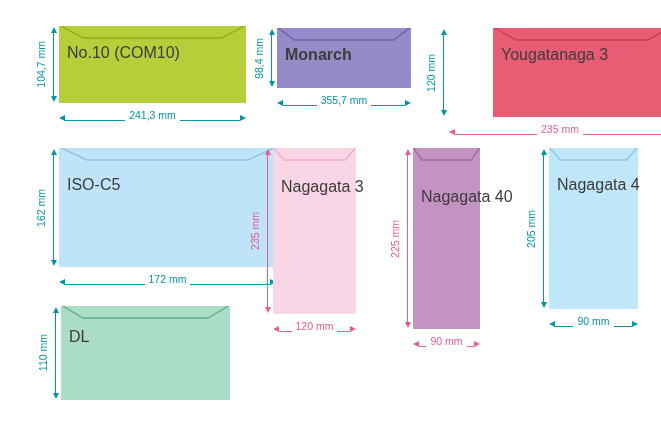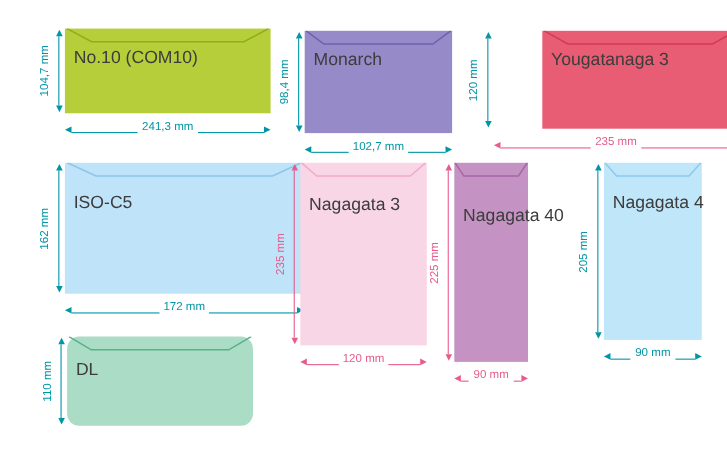--- a/index.html
+++ b/index.html
@@ -26,27 +26,27 @@
   
   .hdim { grid-column:2; grid-row:2; display:flex; align-items:flex-end; color:var(--hcol); padding-top:4px; }
   .ah { width:0; height:0; }
   .ah.left  { border-top:3.5px solid transparent; border-bottom:3.5px solid transparent; border-right:6px solid currentColor; }
   .ah.right { border-top:3.5px solid transparent; border-bottom:3.5px solid transparent; border-left:6px solid currentColor; }
   .hline { flex:1; height:1px; background:currentColor; }
   .hlabel { font-size:10.5px; padding:0 4px; white-space:nowrap; }
 
   
   #g-no10         { left:34px;  top:26px;  }  #g-no10 .env         { width:187px; height:77px;  }
-  #g-monarch      { left:252px; top:28px;  }  #g-monarch .env      { width:134px; height:93px;  }
+  #g-monarch      { left:252px; top:28px;  }  #g-monarch .env      { width:134px; height:60px;font-weight:bold;  }
   #g-yougatanaga3 { left:424px; top:28px;  }  #g-yougatanaga3 .env { width:178px; height:89px;margin-left:44px;  }
   #g-isoc5        { left:34px;  top:148px; }  #g-isoc5 .env        { width:217px; height:119px;text-align:right; }
-  #g-nagagata3    { left:248px; top:148px; }  #g-nagagata3 .env    { width:83px;  height:166px;padding-left:32px; }
+  #g-nagagata3    { left:248px; top:148px; }  #g-nagagata3 .env    { width:83px;  height:166px; }
   #g-nagagata40   { left:388px; top:148px; }  #g-nagagata40 .env   { width:67px;  height:181px; }
   #g-nagagata4    { left:524px; top:148px; }  #g-nagagata4 .env    { width:89px;  height:161px; }
-  #g-dl           { left:36px;  top:306px; }  #g-dl .env           { width:169px; height:81px;border-radius:11px;  }
+  #g-dl           { left:36px;  top:306px; }  #g-dl .env           { width:169px; height:94px;  }
 
   #g-isoc5 .env-label      { top:28px; }
   #g-nagagata3 .env-label  { top:30px; }
   #g-nagagata40 .env-label { top:40px; }
   #g-nagagata4 .env-label  { top:28px; }
   #g-dl .env-label         { top:22px; }
 </style>
 </head>
 <body>
 
@@ -87,21 +87,21 @@
     </div>
     <div class="env">
       <svg class="flap" viewBox="0 0 100 13" preserveAspectRatio="none">
           <polyline points="1,0 13,12 87,12 99,0" vector-effect="non-scaling-stroke"></polyline>
         </svg>
       <span class="env-label">Monarch</span>
     </div>
     <div class="hdim">
       <span class="ah left"></span>
         <span class="hline"></span>
-      <span class="hlabel">102,7 mm</span>
+      <span class="hlabel">355,7 mm</span>
       <span class="hline"></span>
         <span class="ah right"></span>
     </div>
   </div>
 
   <div class="env-group" id="g-yougatanaga3" style="--fill: #e85c74; --flapc: #d23a56; --vcol: #0096a5; --hcol: #e75c8d;">
     <div class="vdim">
       <span class="vlabel">120 mm</span>
       <div class="vshaft">
           <span class="av up"></span>

